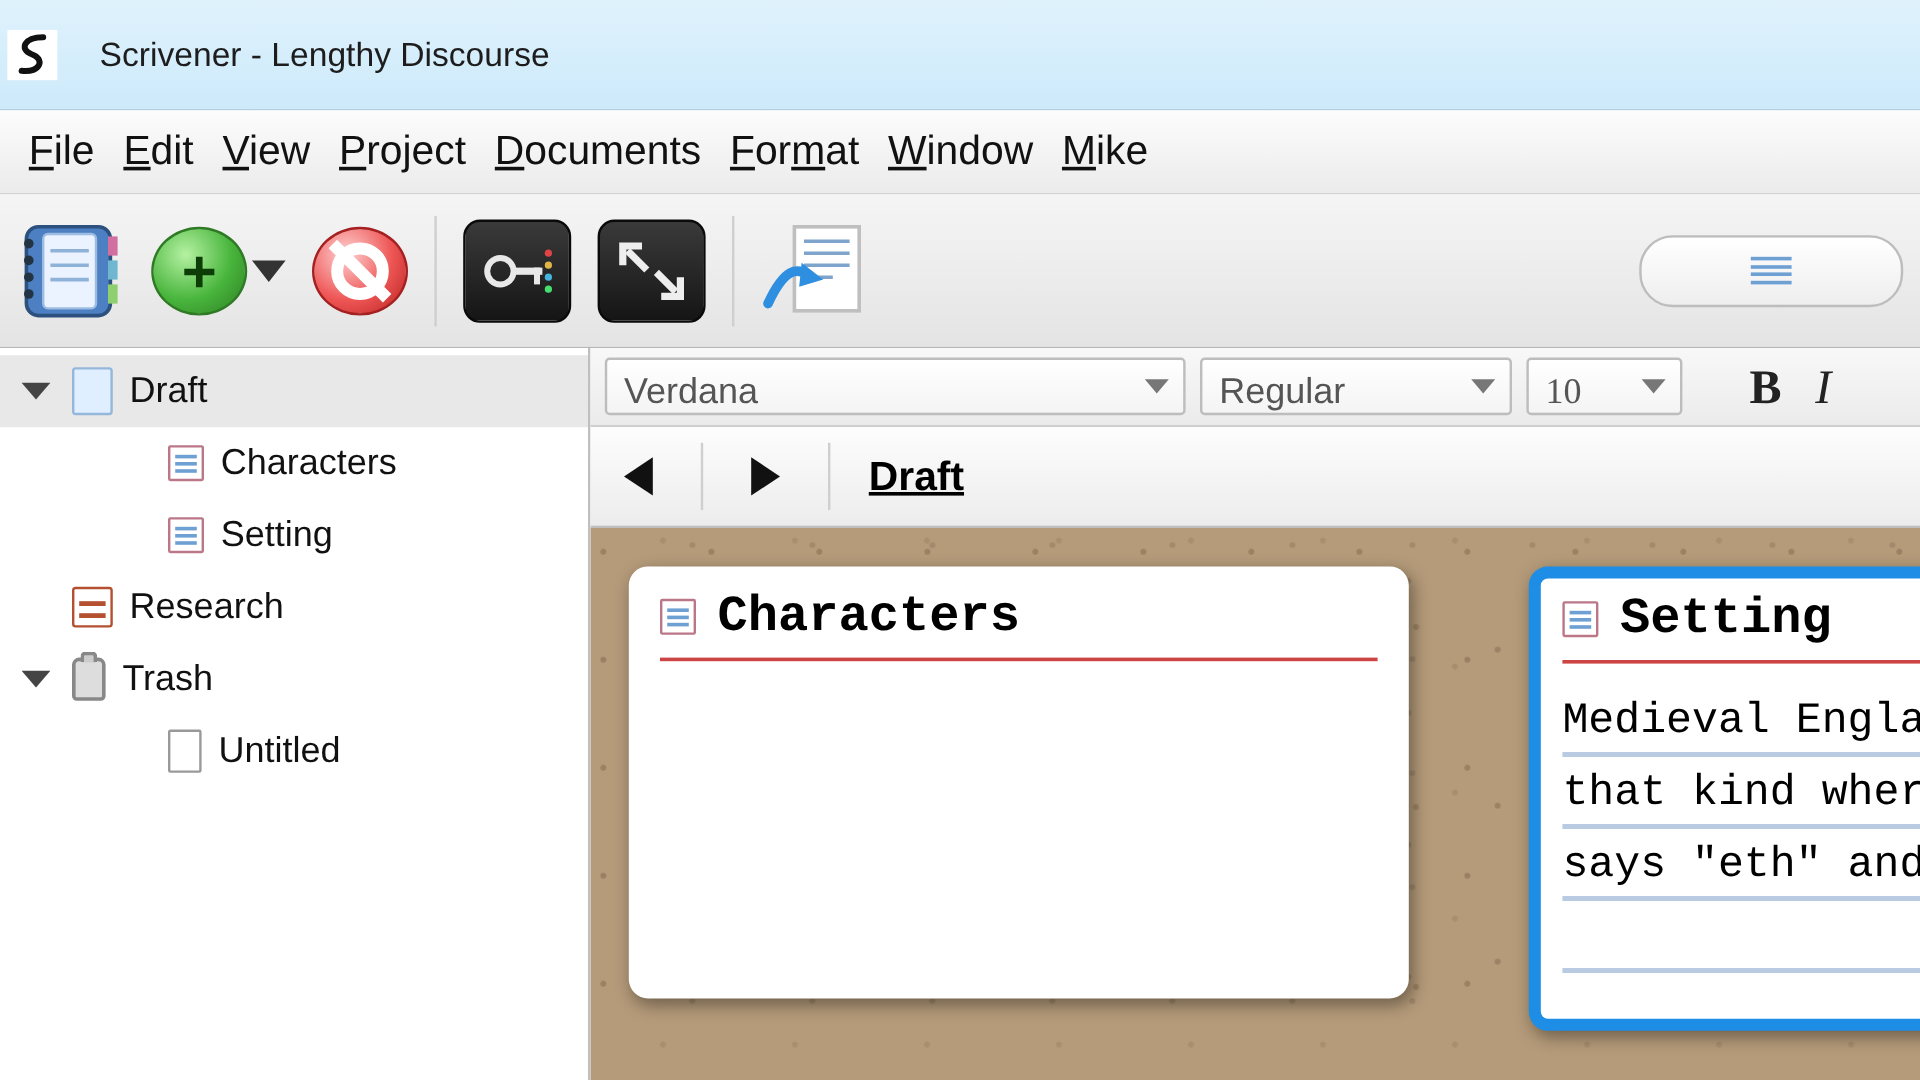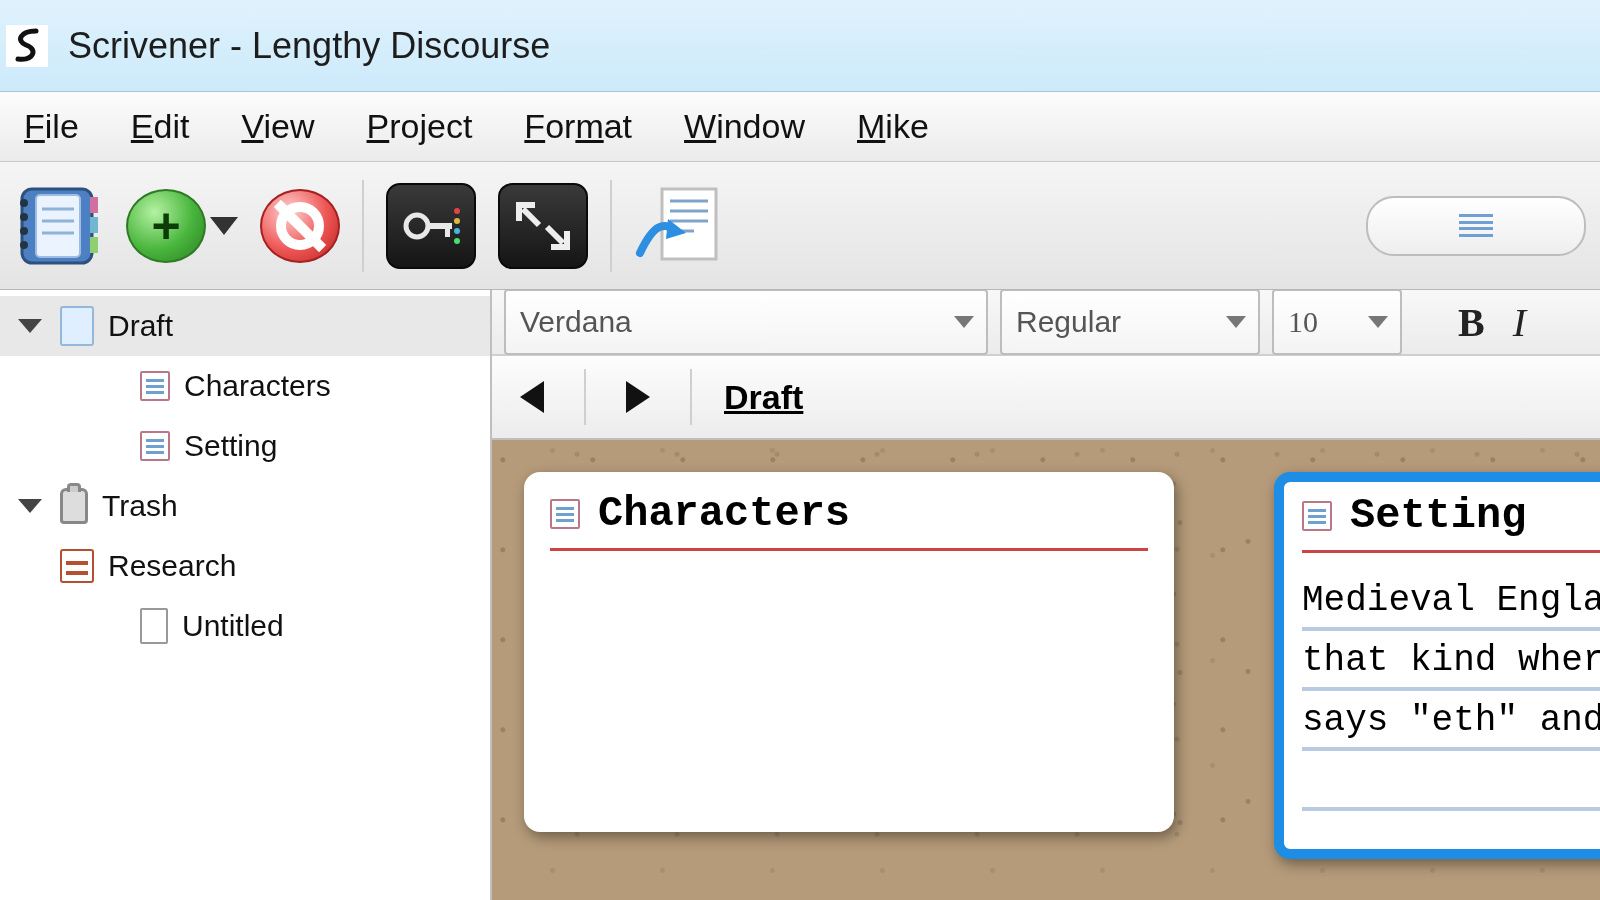--- a/index.html
+++ b/index.html
@@ -9,28 +9,28 @@
   .titlebar {
     height: 92px;
     background: linear-gradient(#dff2fc, #cdeafb);
     border-bottom: 1px solid #a8c5d6;
     display: flex; align-items: center; padding-left: 6px;
   }
   .titlebar .appicon {
     width: 42px; height: 42px; margin-right: 20px;
     display: flex; align-items: center; justify-content: center;
   }
-  .titlebar .title { font-size: 36px; color: #1d1d1d; }
+  .titlebar .title { font-size: 28px; color: #1d1d1d; margin-left: 15px; }
 
   
   .menubar {
     height: 70px;
     background: linear-gradient(#fcfcfc, #ebebeb);
     border-bottom: 1px solid #c7c7c7;
-    display: flex; align-items: center; gap: 52px;
+    display: flex; align-items: center; gap: 24px;
     padding: 0 24px;
   }
   .menubar .menuitem {
     font-size: 34px; color: #111; cursor: default; user-select: none;
   }
   .menubar .underline-first::first-letter { text-decoration: underline; }
 
   
   .toolbar {
     height: 128px;
@@ -118,22 +118,22 @@
 
   
   .editor-col { flex:1; display:flex; flex-direction:column; overflow:hidden; }
 
   .format-bar {
     height: 66px; background: linear-gradient(#f8f8f8,#ebebeb);
     border-bottom: 2px solid #cfcfcf;
     display:flex; align-items:center; gap: 12px; padding: 0 12px;
   }
   .dd {
-    height: 66px; border:2px solid #bdbdbd; background: linear-gradient(#fff,#f4f4f4);
-    display:flex; align-items:center; padding: 0 46px 0 14px; border-radius:4px;
+    height: 48px; border:2px solid #bdbdbd; background: linear-gradient(#fff,#f4f4f4);
+    display:flex; align-items:flex-end; padding: 0 46px 0 14px; border-radius:4px;
     font-size: 30px; color:#555; position:relative;
   }
   .dd .caret { position:absolute; right:12px; top:50%; transform:translateY(-50%);
     width:0;height:0;border-left:10px solid transparent;border-right:10px solid transparent;border-top:12px solid #777; }
   .dd.font  { width: 484px; }
   .dd.style { width: 260px; }
   .dd.size  { width: 130px; font-family: Liberation Serif, serif; }
   .fmt-letter { font-size:40px; font-weight:700; font-family: Georgia, serif; color:#222; padding:0 8px; }
   .fmt-letter.italic { font-style: italic; font-weight:400; }
 
@@ -196,20 +196,21 @@
     </svg>
   </div>
   <div class="title">Scrivener - Lengthy Discourse</div>
 </div>
 
 <div class="menubar">
   <div class="menuitem underline-first">File</div>
   <div class="menuitem underline-first">Edit</div>
   <div class="menuitem underline-first">View</div>
   <div class="menuitem underline-first">Project</div>
+  <div class="menuitem underline-first">Documents</div>
   <div class="menuitem"><span style="text-decoration:underline">F</span><span>or</span><span style="text-decoration:underline">m</span><span>at</span></div>
   <div class="menuitem underline-first">Window</div>
   <div class="menuitem underline-first">Mike</div>
 </div>
 
 <div class="toolbar">
   <div class="tb-btn binder-pill">
     <svg width="90" height="86" viewBox="0 0 90 86">
       <rect x="8" y="6" width="70" height="74" rx="10" fill="#4d7fc3" stroke="#2d517e" stroke-width="3"></rect>
       <rect x="22" y="12" width="44" height="62" rx="4" fill="#eaf3ff" stroke="#9cbde1" stroke-width="2"></rect>
@@ -305,29 +306,29 @@
       <span>Characters</span>
     </div>
     <div class="binder-row child">
       <div class="icon-doc-lines">
           <div></div>
           <div></div>
           <div></div>
         </div>
       <span>Setting</span>
     </div>
+    <div class="binder-row" style="padding-left:60px">
+      <div class="icon-research"></div>
+      <span>Research</span>
+    </div>
     <div class="binder-row">
       <div class="tri"></div>
       <div class="icon-trash"></div>
       <span>Trash</span>
     </div>
-    <div class="binder-row" style="padding-left:60px">
-      <div class="icon-research"></div>
-      <span>Research</span>
-    </div>
     <div class="binder-row child">
       <div class="icon-blank"></div>
       <span>Untitled</span>
     </div>
   </div>
 
   <div class="editor-col">
 
     <div class="format-bar">
       <div class="dd font">

